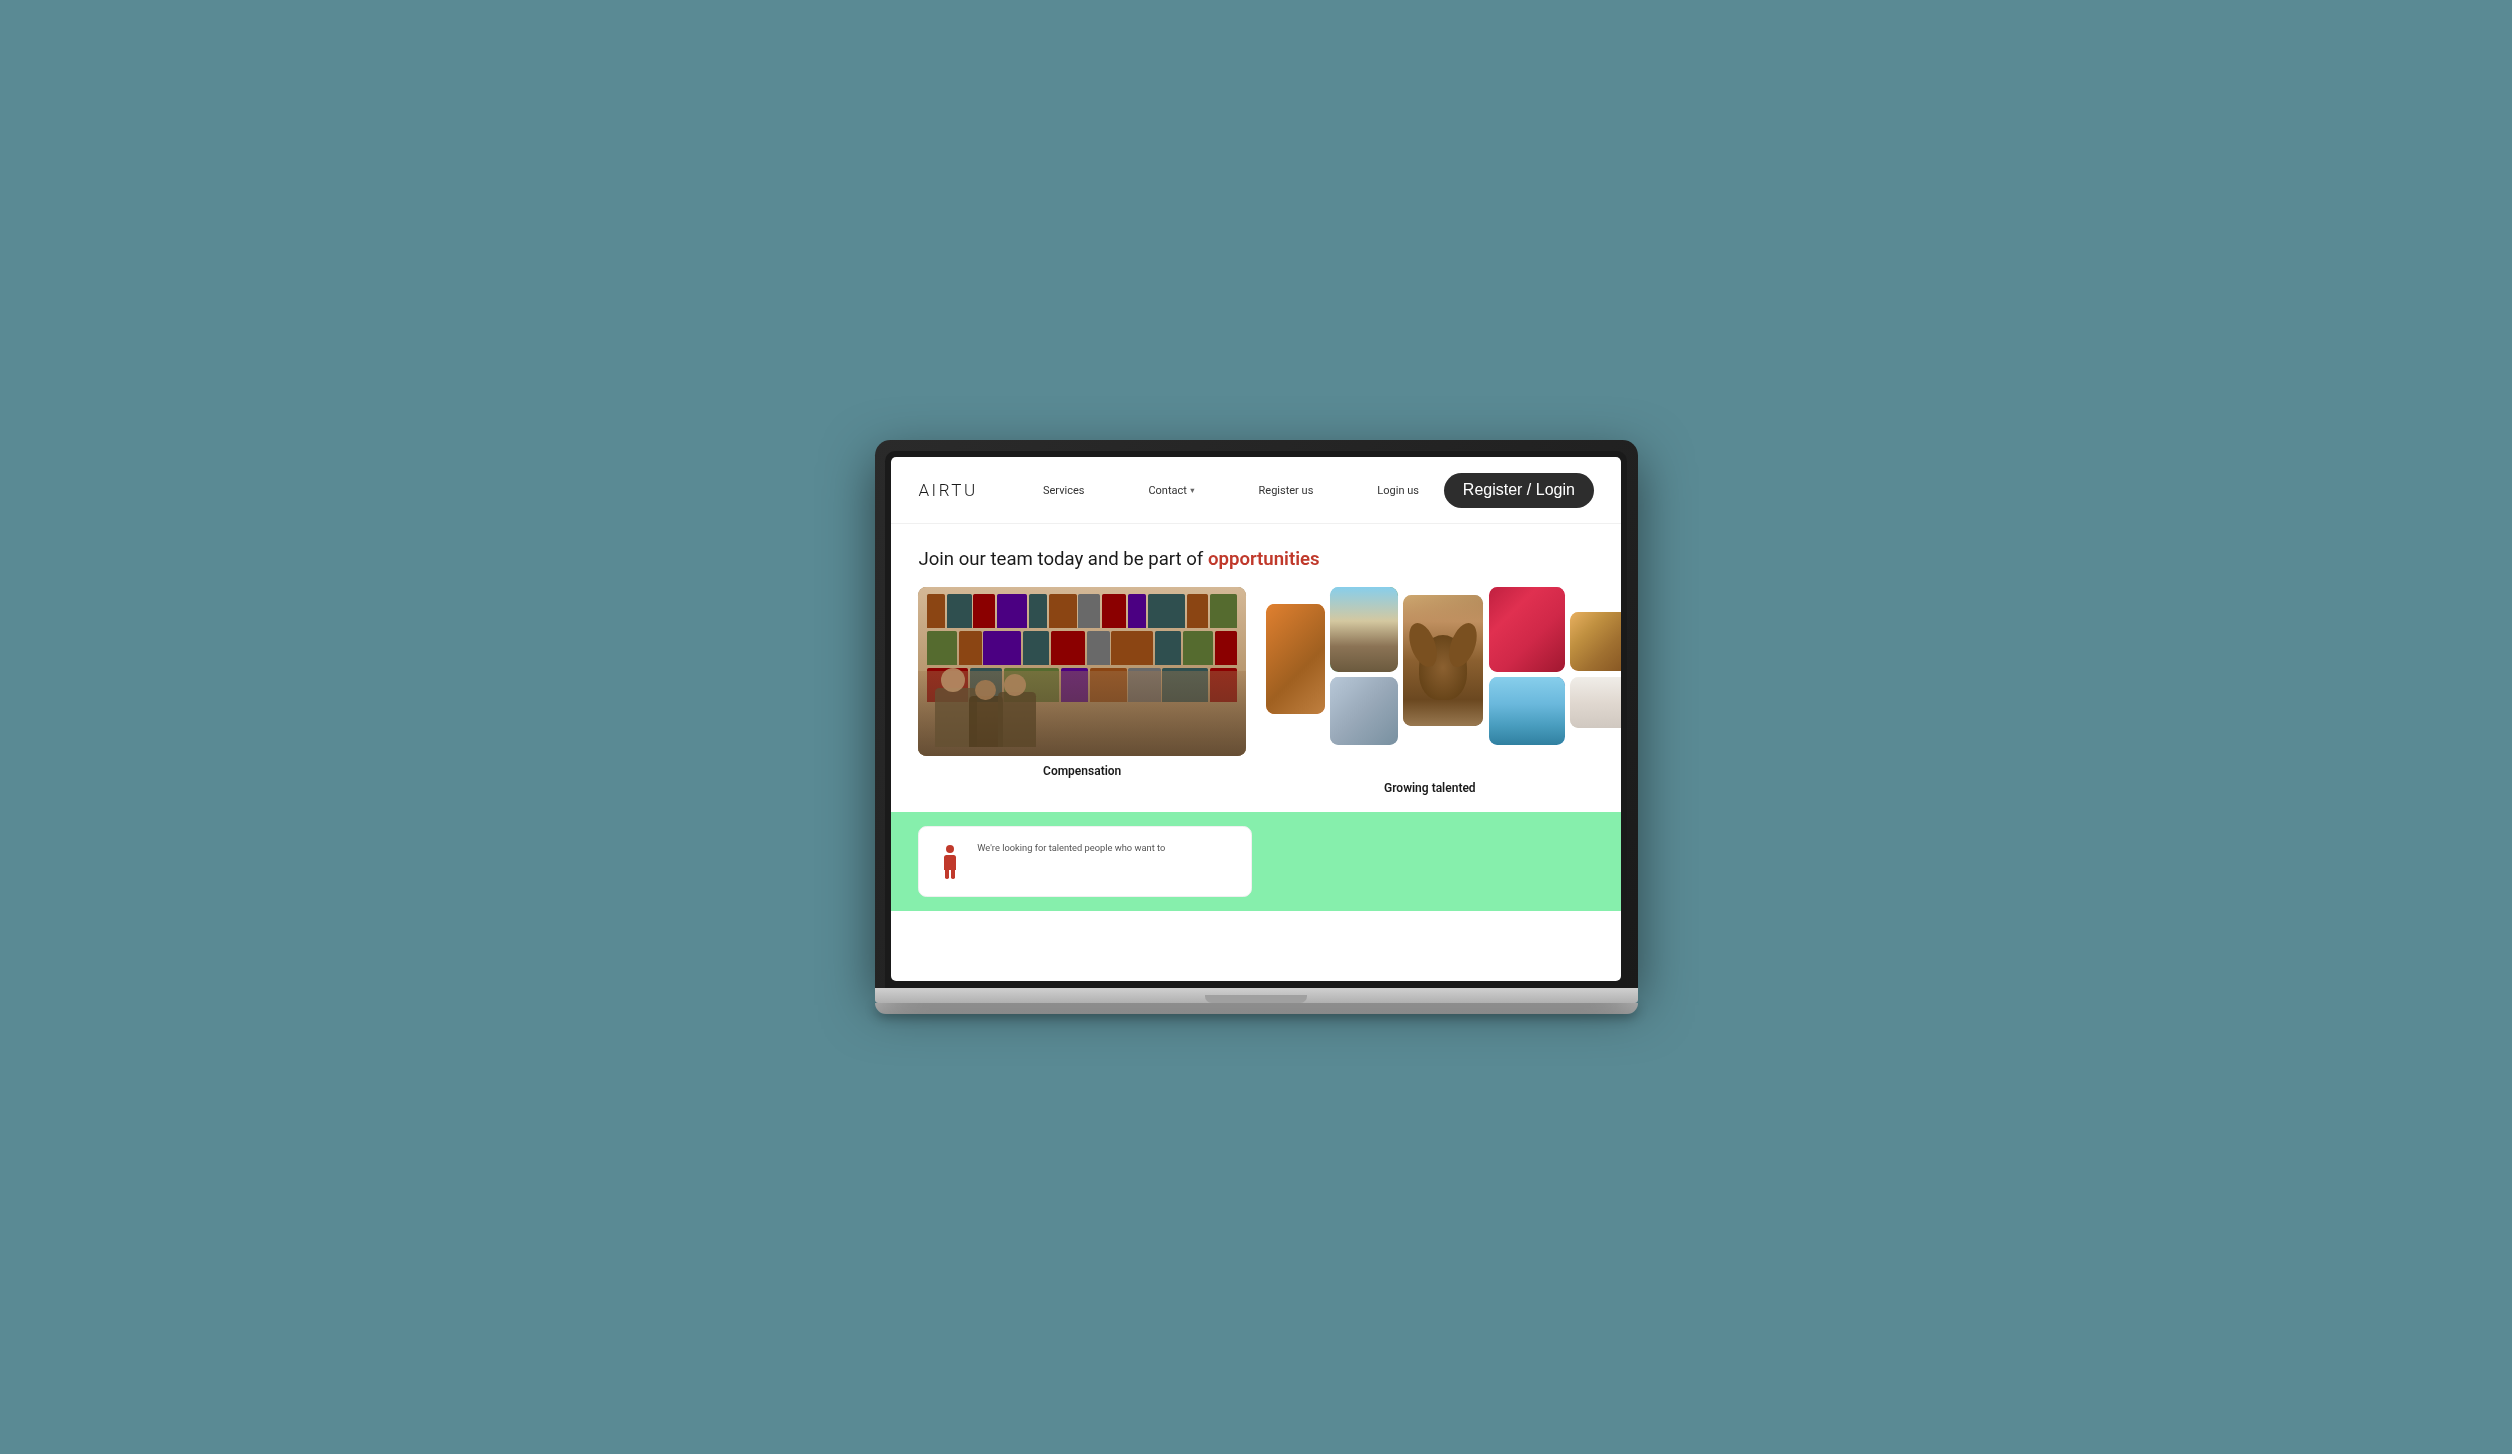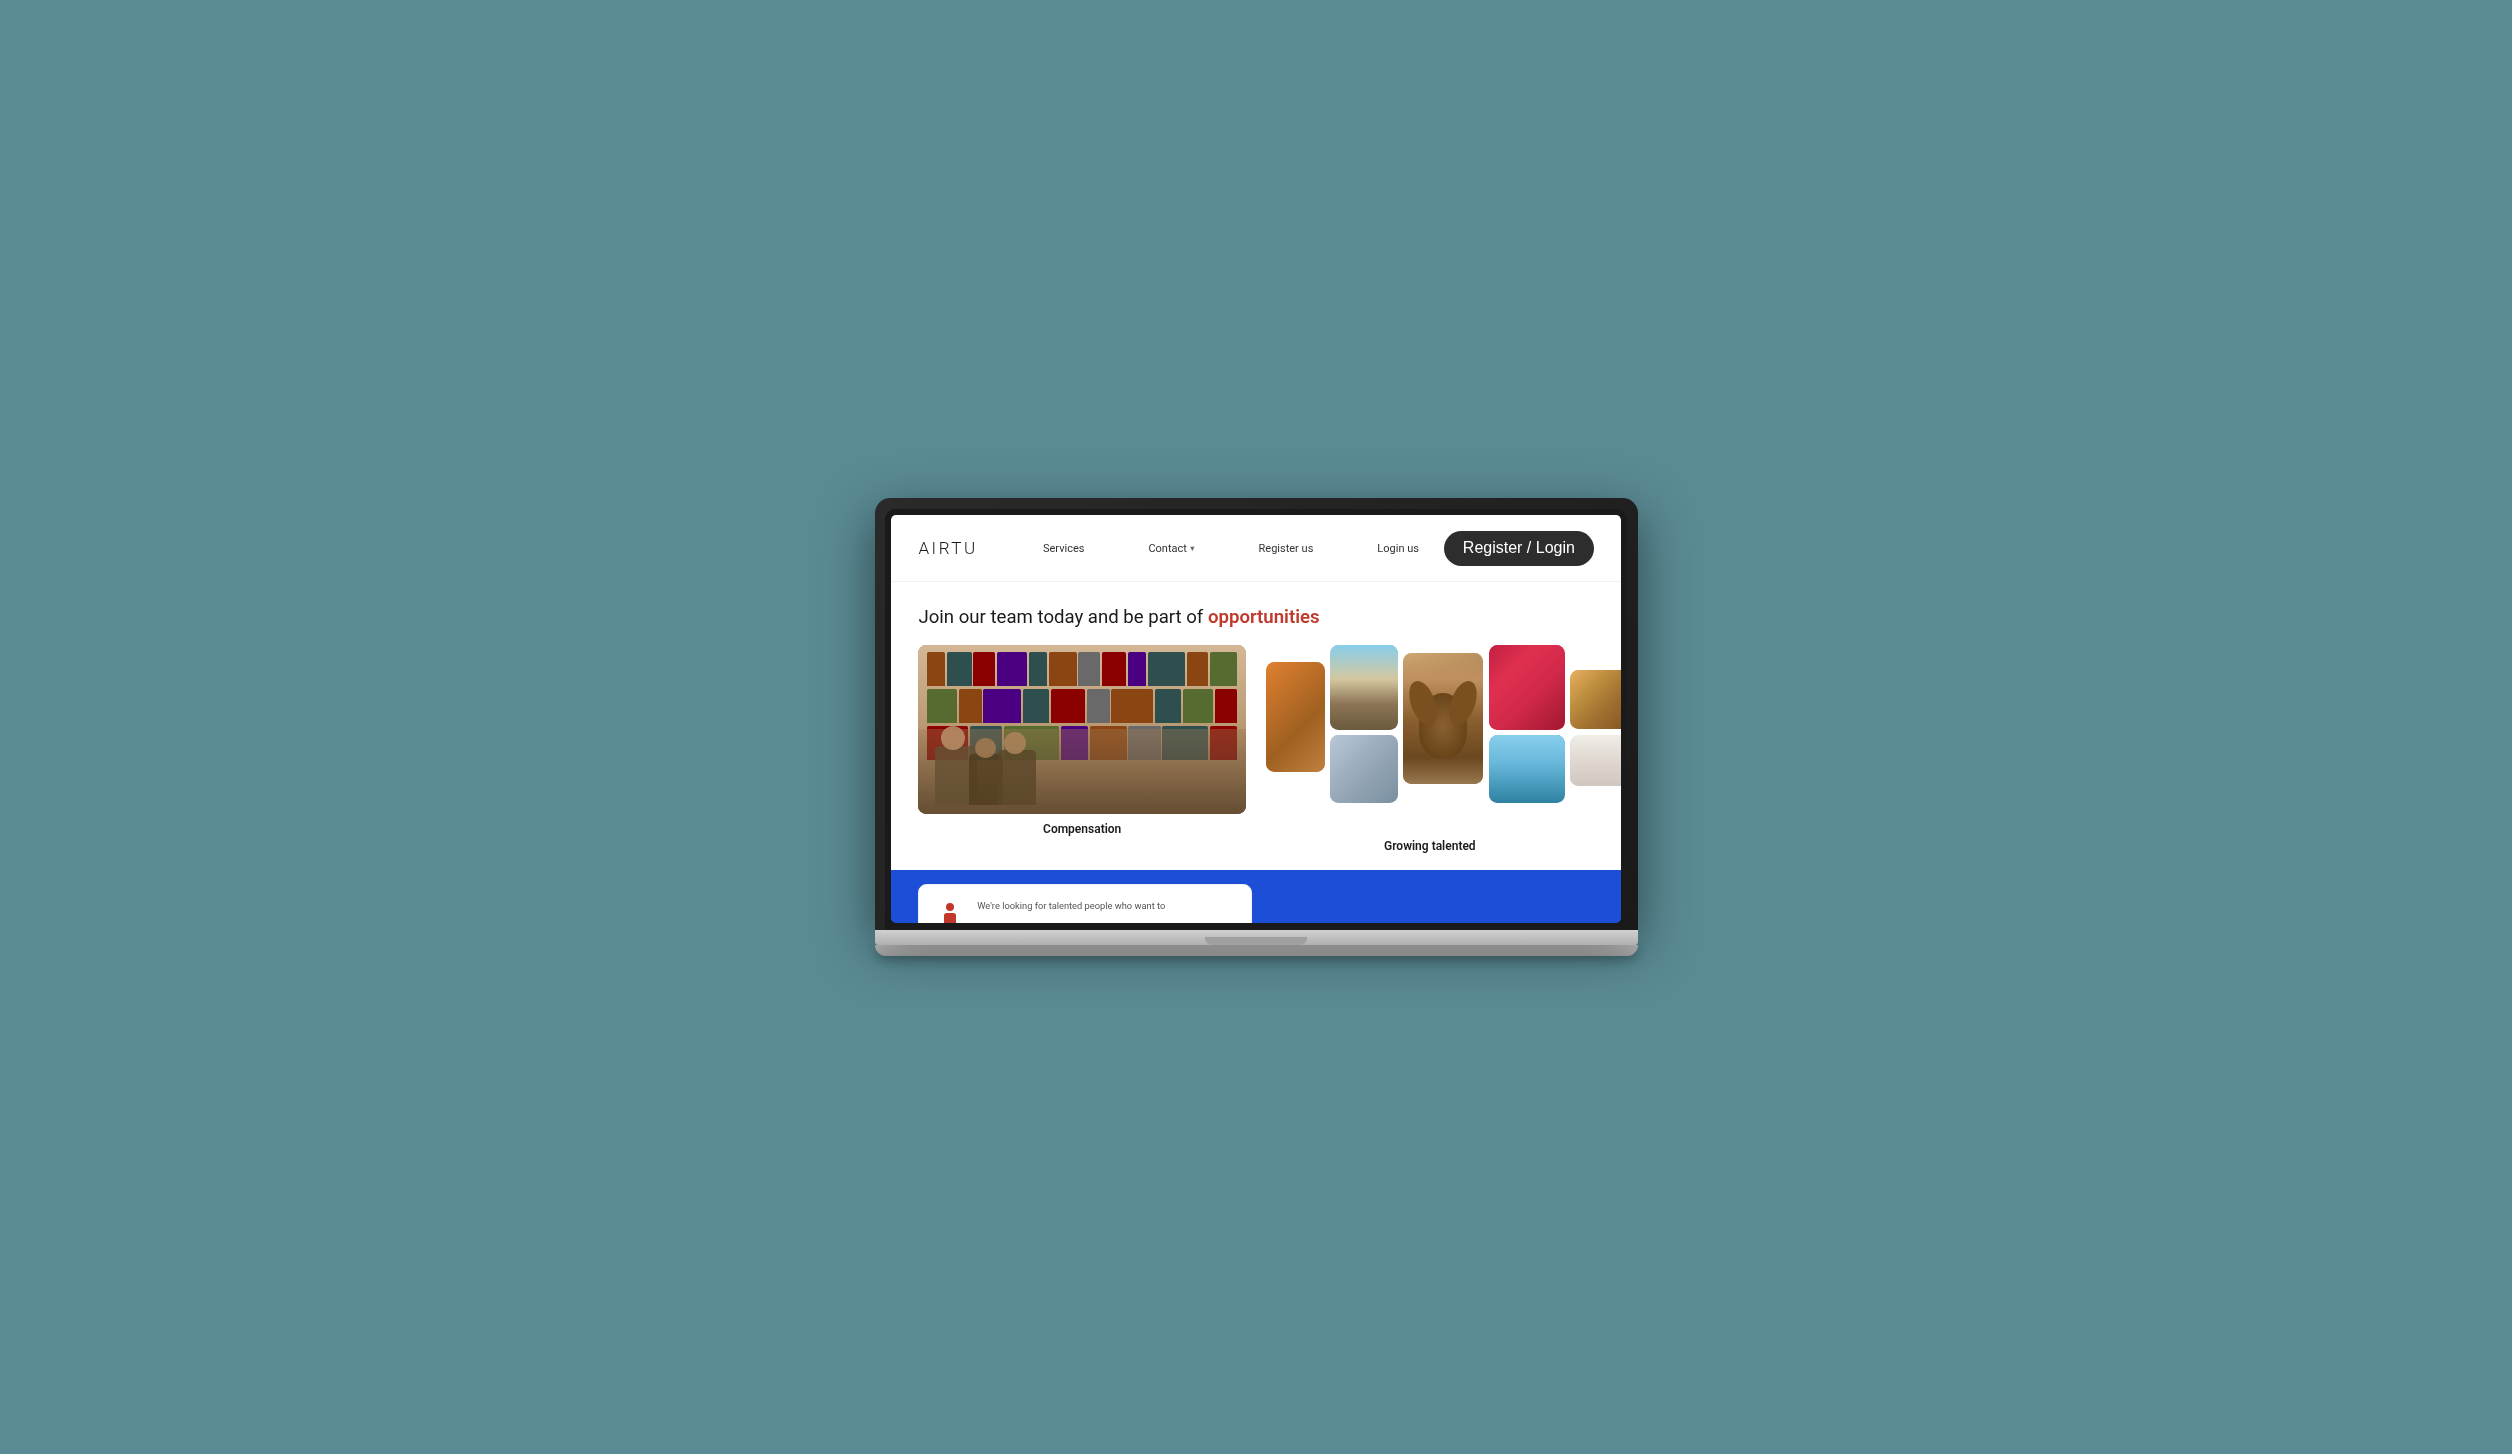--- a/index.html
+++ b/index.html
@@ -30,21 +30,21 @@
       background: #1a1a1a;
       border-radius: 10.2px 10.2px 0 0;
       padding: 6.8px;
     }
 
     .screen {
       background: #fff;
       border-radius: 5.1px;
       overflow: hidden;
       width: 100%;
-      height: 408px;
+      height: 524px;
       overflow-y: auto;
     }
 
     .laptop-base {
       background: linear-gradient(180deg, #d0d0d0, #b0b0b0);
       height: 15.3px;
       border-radius: 0 0 3.4px 3.4px;
       position: relative;
     }
 
@@ -203,21 +203,21 @@
     .img-crowd { background: linear-gradient(135deg, #F0B060, #D08040, #A06020); }
     .img-jump { background: linear-gradient(180deg, #F5F0E8, #D0C8B8); }
     .img-meeting { background: linear-gradient(135deg, #A8B8C8, #88A0B0); }
 
     
     .bottom-cards {
       display: grid;
       grid-template-columns: 1fr 1fr;
       gap: 9px;
       padding: 13.6px 27px;
-      background: #1d4ed8;
+      background: #86efac;
     }
 
     .card {
       background: #fff;
       border: 0.8px solid #f0f0f0;
       border-radius: 8.5px;
       padding: 13.6px;
       display: flex;
       gap: 10.2px;
       align-items: flex-start;

